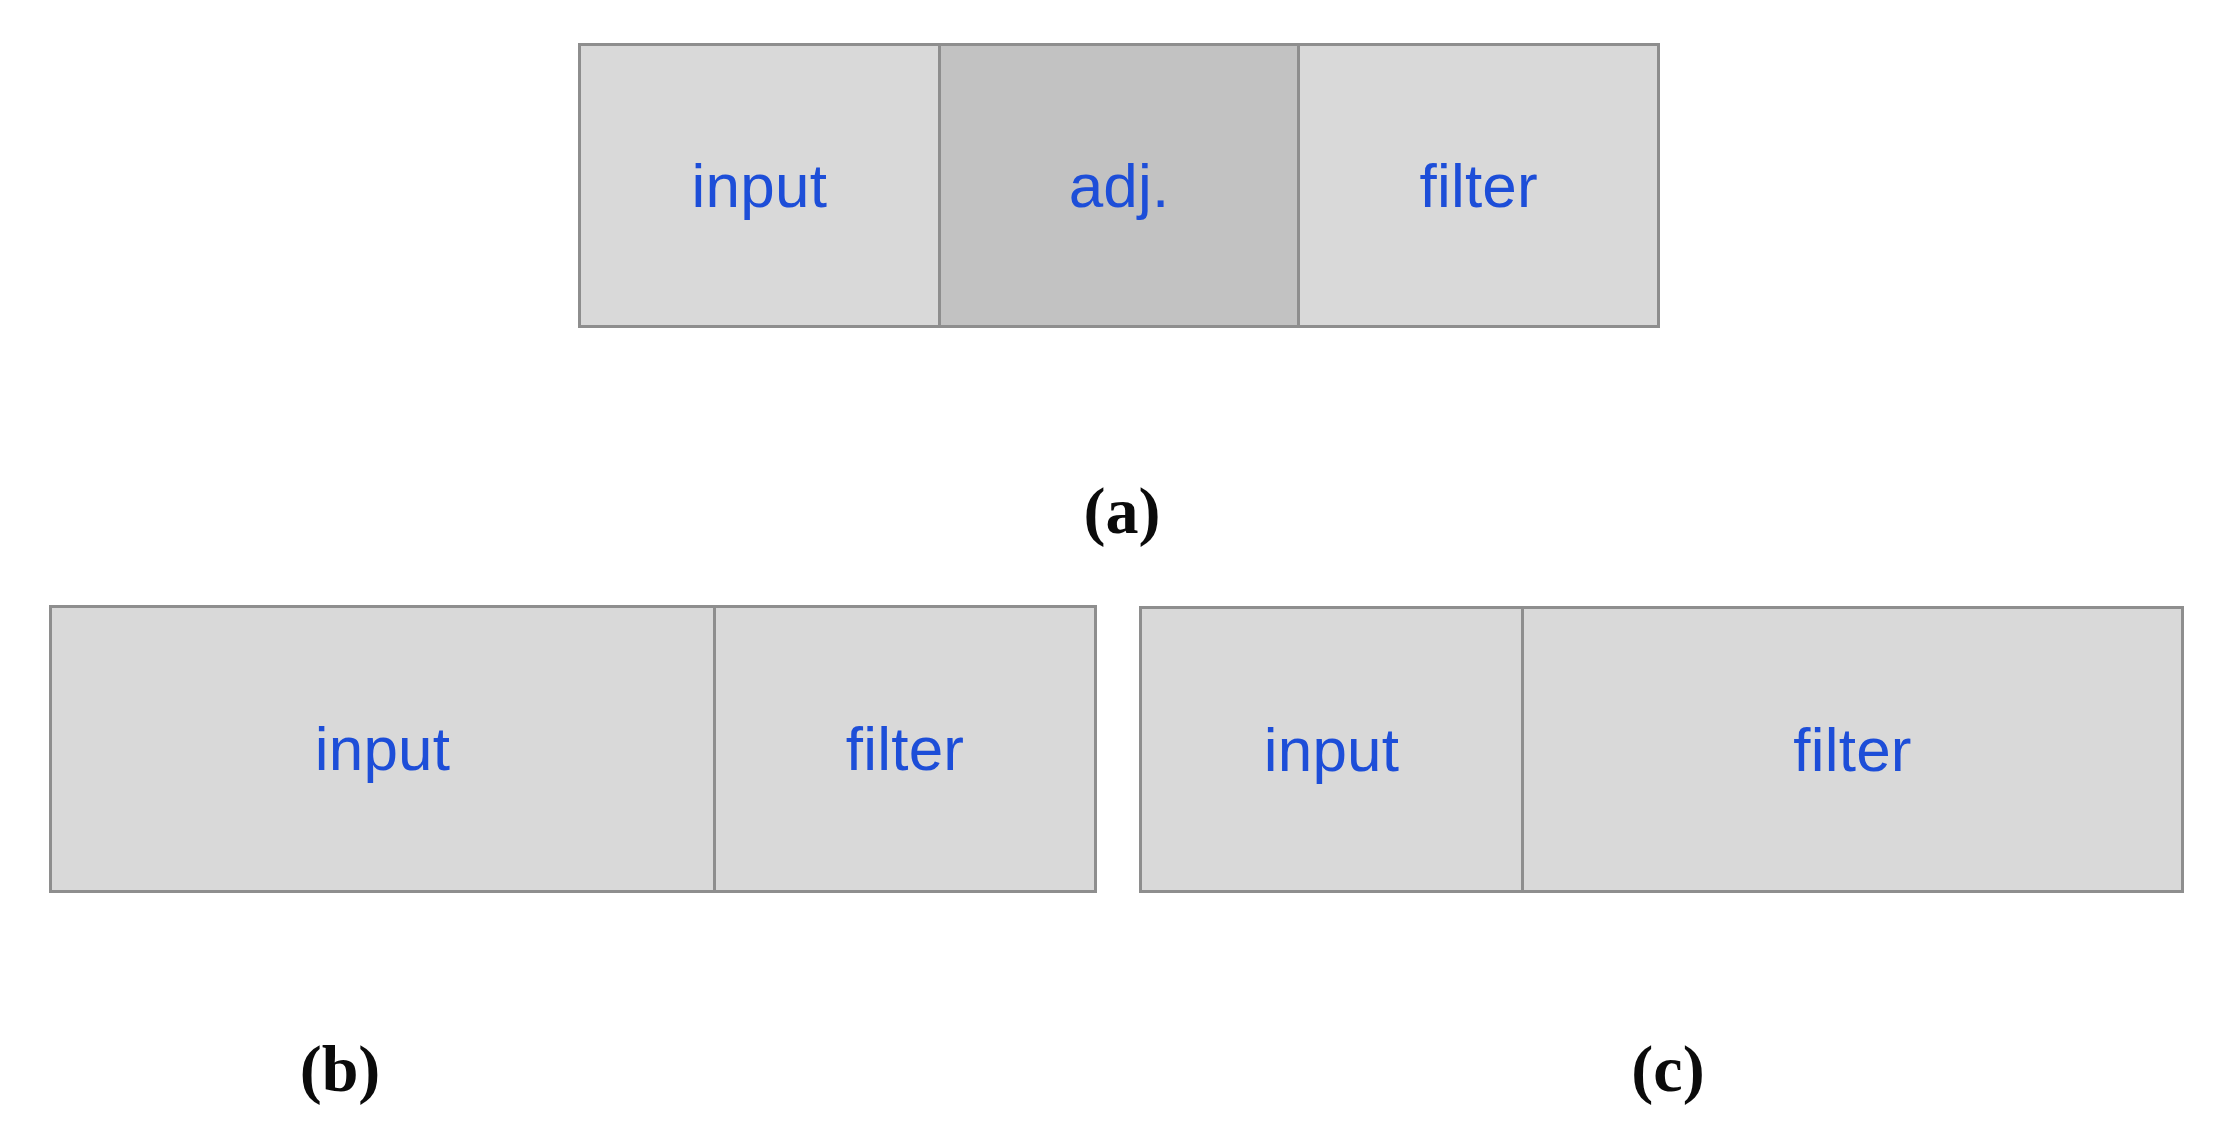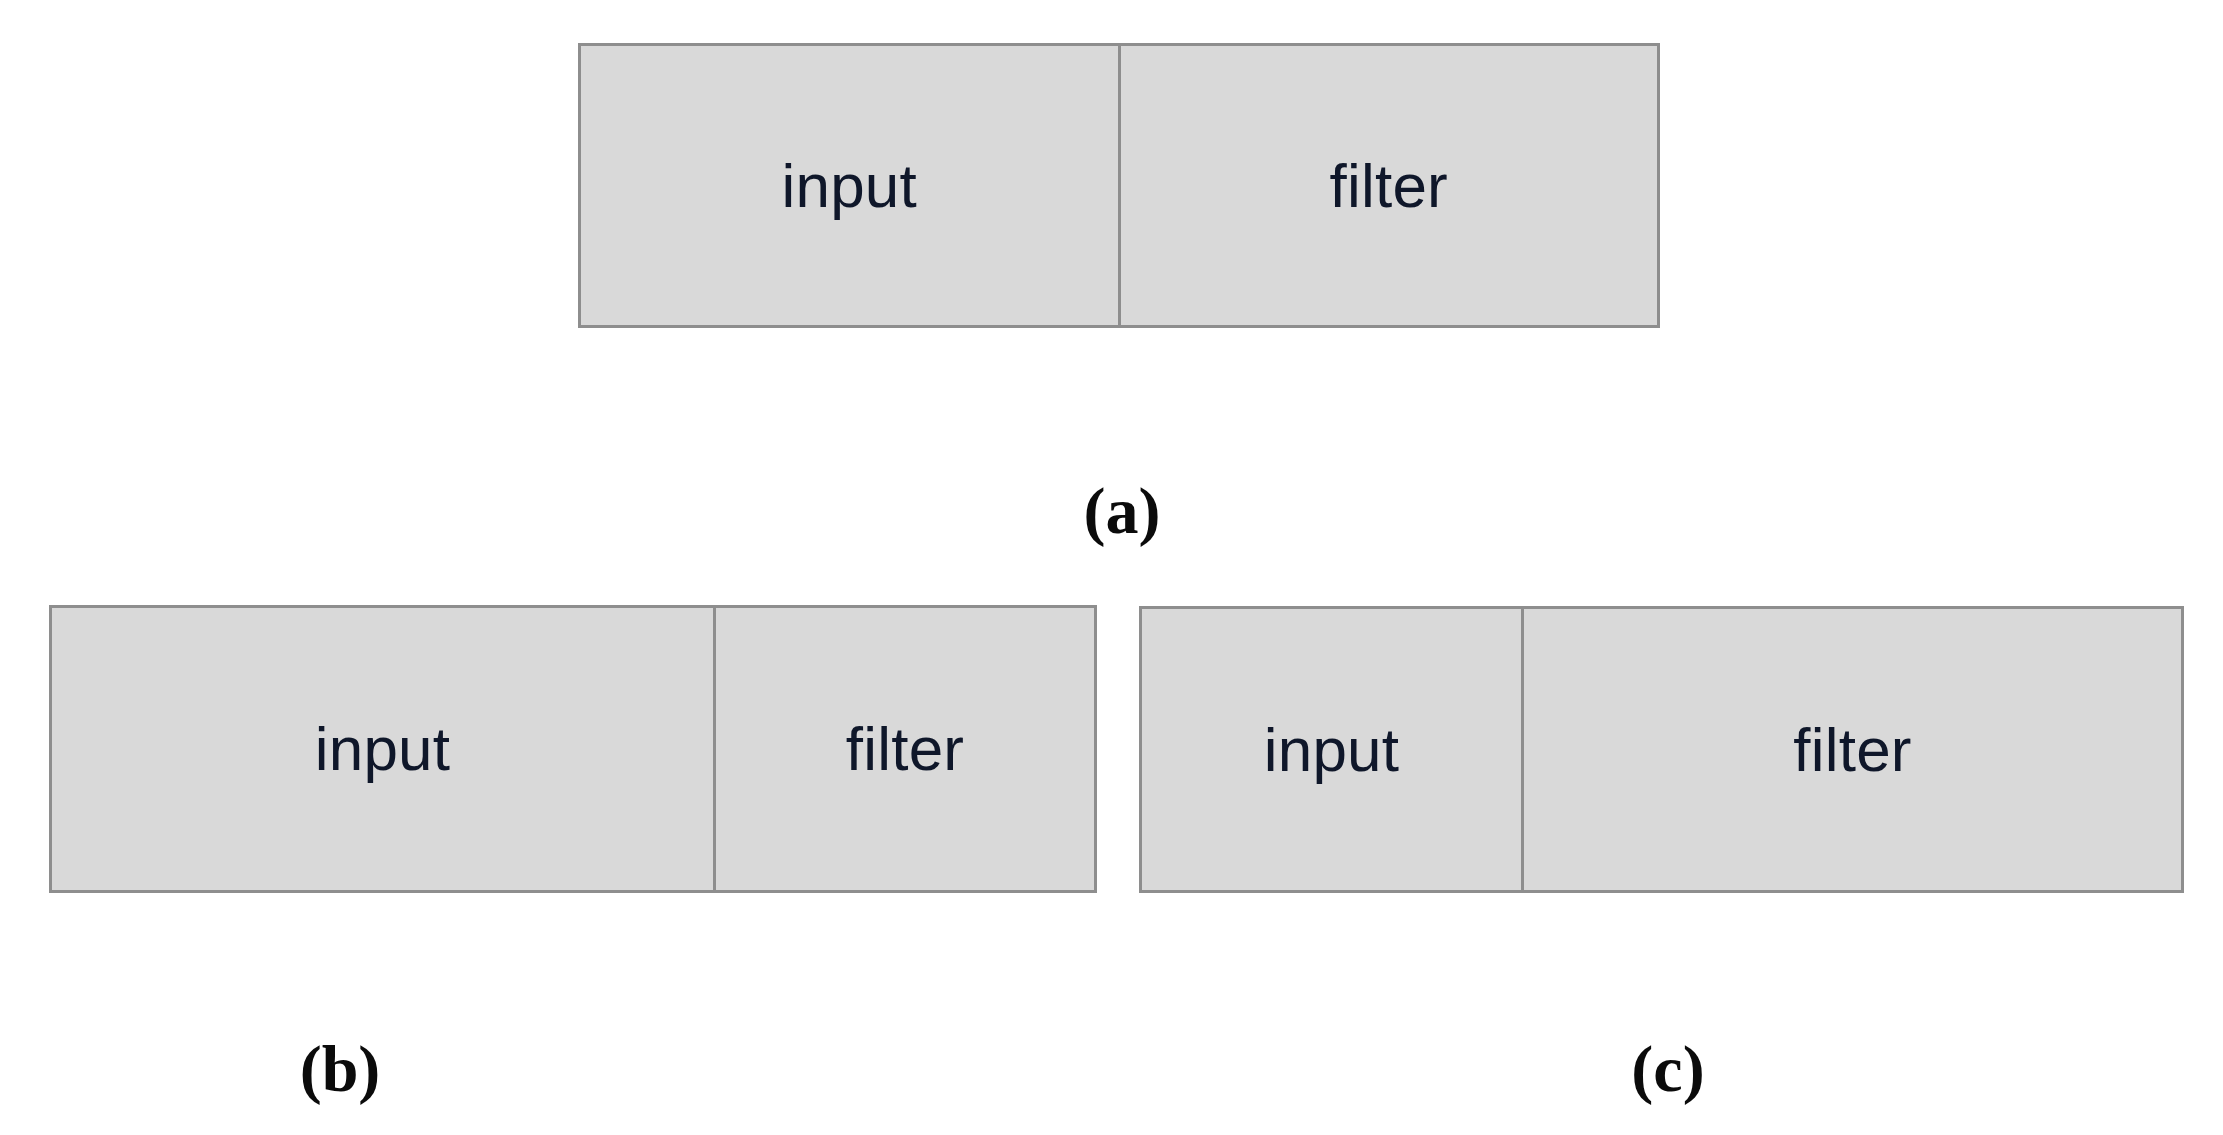--- a/index.html
+++ b/index.html
@@ -26,21 +26,21 @@
     box-sizing: border-box;
     border: 3px solid #8e8e8e;
     background: #d9d9d9;
   }
   .cell {
     box-sizing: border-box;
     display: flex;
     align-items: center;
     justify-content: center;
     background: #d9d9d9;
-    color: #0f172a;
+    color: #1d4ed8;
     font-family: "Liberation Sans", sans-serif;
     font-size: 62px;
     font-weight: 400;
     line-height: 1;
     letter-spacing: 0.2px;
     white-space: nowrap;
     user-select: none;
     text-align: center;
   }
   .cell + .cell {
@@ -96,20 +96,21 @@
   #caption-b { left: 340px;  top: 1036px; }
   #caption-c { left: 1668px; top: 1036px; }
 </style>
 </head>
 <body>
 
 <div id="figure-root">
 
   <div class="block" id="block-a">
     <div class="cell cell-input">input</div>
+    <div class="cell shaded cell-adj">adj.</div>
     <div class="cell cell-filter">filter</div>
   </div>
 
   <div class="caption" id="caption-a">(a)</div>
 
   <div class="block" id="block-b">
     <div class="cell cell-input">input</div>
     <div class="cell cell-filter">filter</div>
   </div>
 

